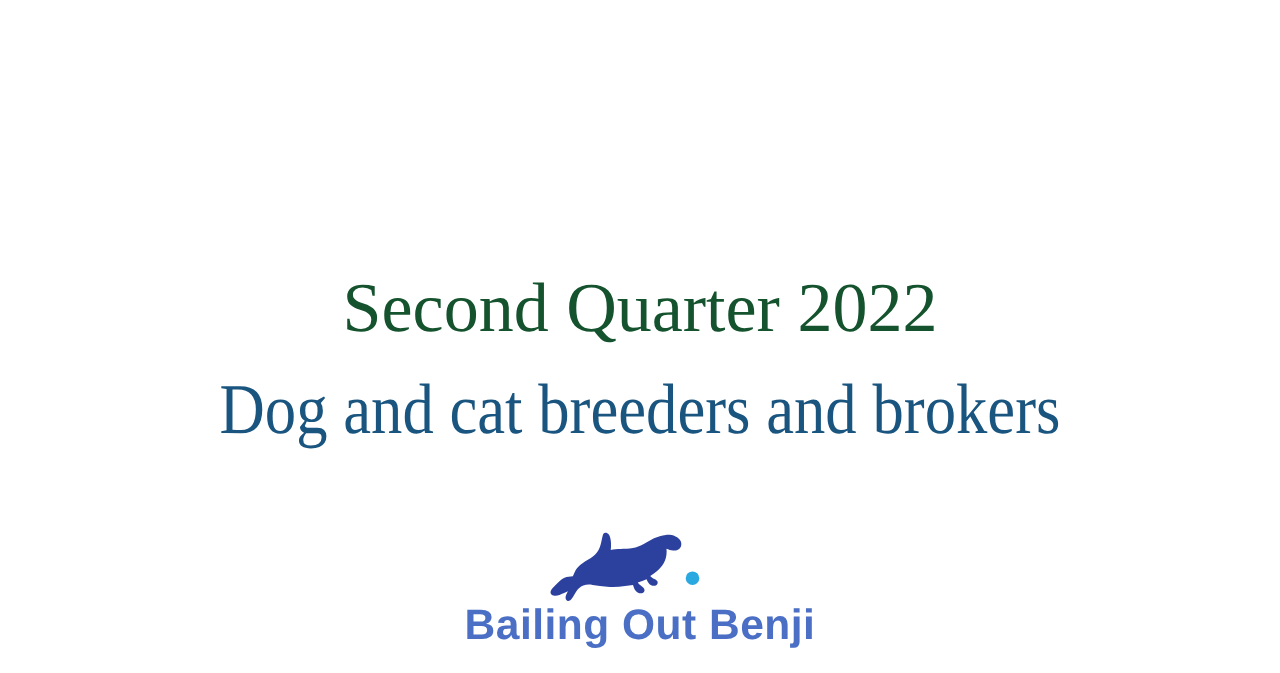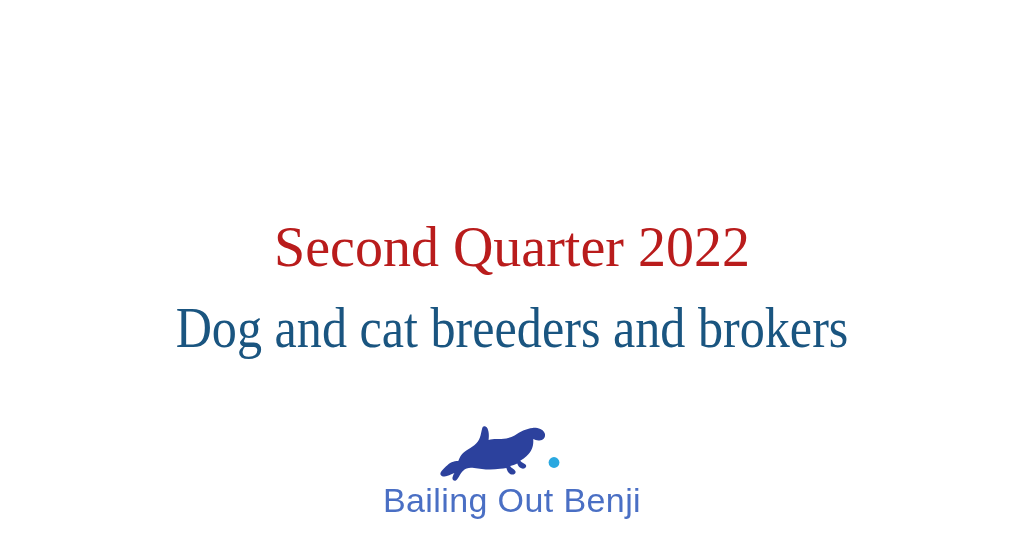--- a/index.html
+++ b/index.html
@@ -37,21 +37,21 @@
     width: 100%;
     text-align: center;
   }
   .subtitle-one {
     margin: 0;
     padding: 0;
     font-family: "Liberation Serif", "DejaVu Serif", serif;
     font-weight: normal;
     font-size: 56px;
     line-height: 1;
-    color: #b91c1c;
+    color: #14532d;
     position: absolute;
     top: 219px;
     left: 0;
     width: 100%;
     text-align: center;
   }
   .subtitle-two {
     margin: 0;
     padding: 0;
     font-family: "Liberation Serif", "DejaVu Serif", serif;
@@ -78,21 +78,21 @@
   .logo-mark {
     width: 150px;
     height: 58px;
     display: block;
   }
   .logo-wordmark {
     margin: 0;
     padding: 0;
     margin-top: 1px;
     font-family: "Liberation Sans", "DejaVu Sans", sans-serif;
-    font-weight: normal;
+    font-weight: bold;
     font-size: 34px;
     line-height: 1;
     letter-spacing: 0.4px;
     color: #4a6fc4;
     text-align: center;
   }
 </style>
 </head>
 <body>
 

